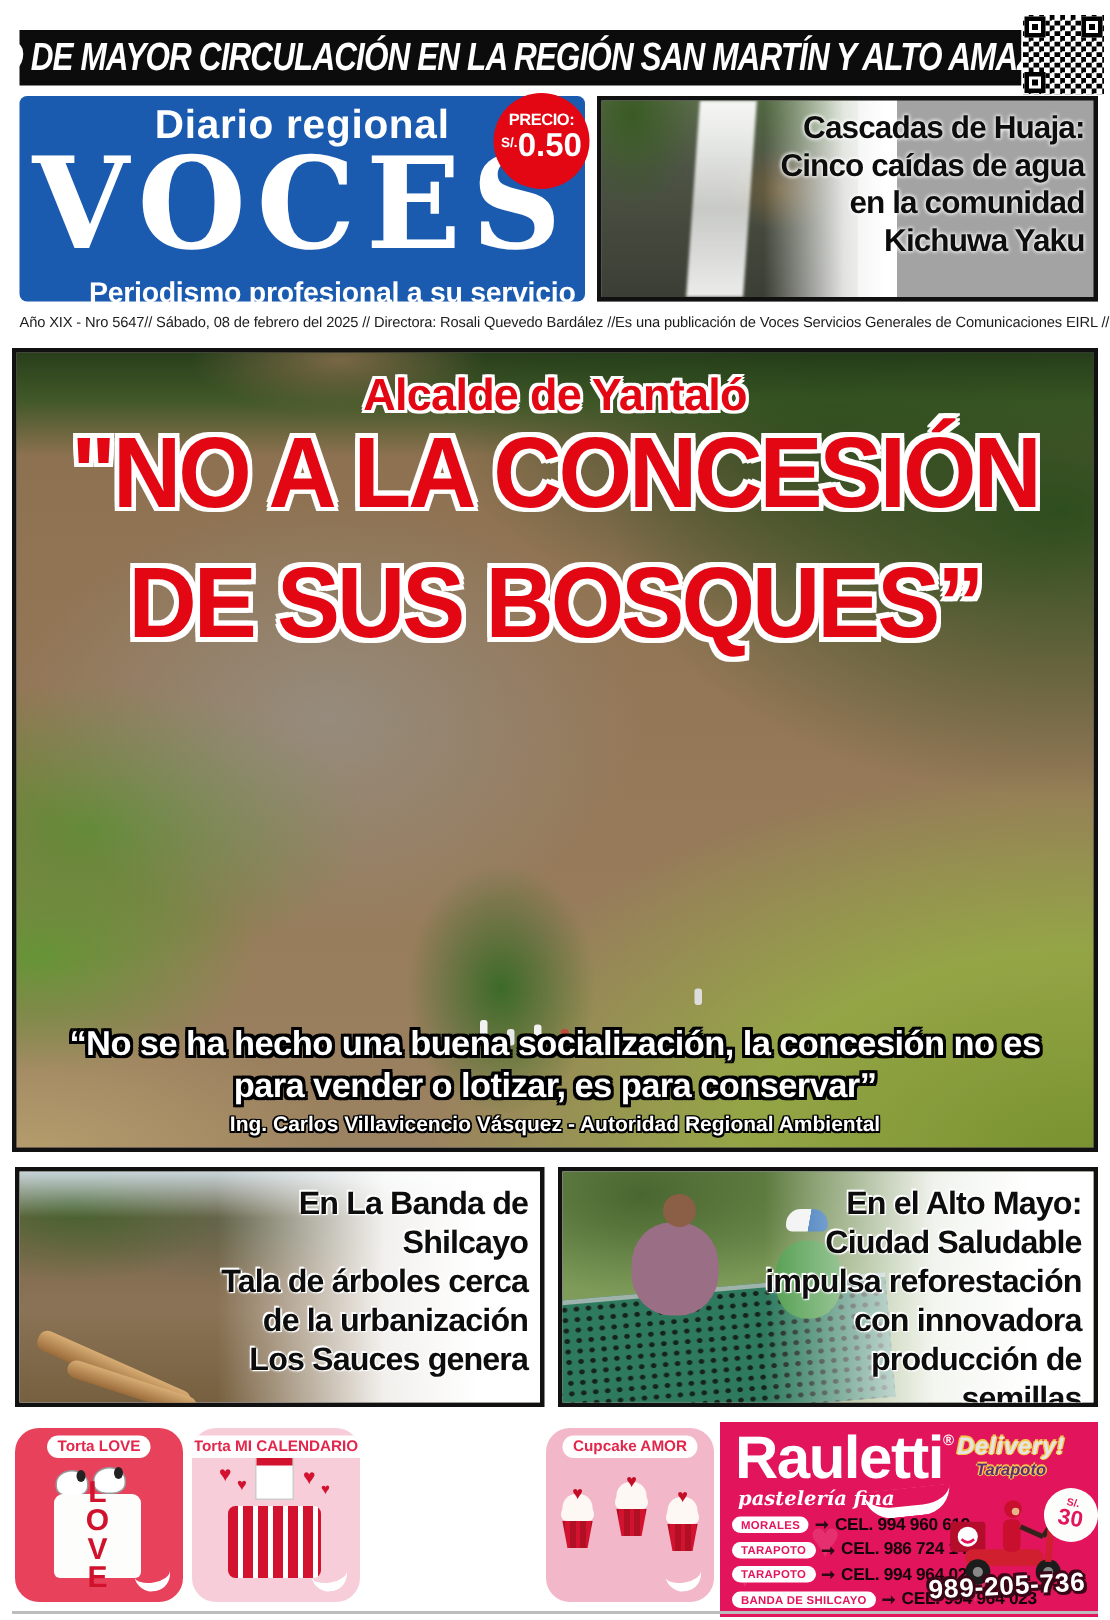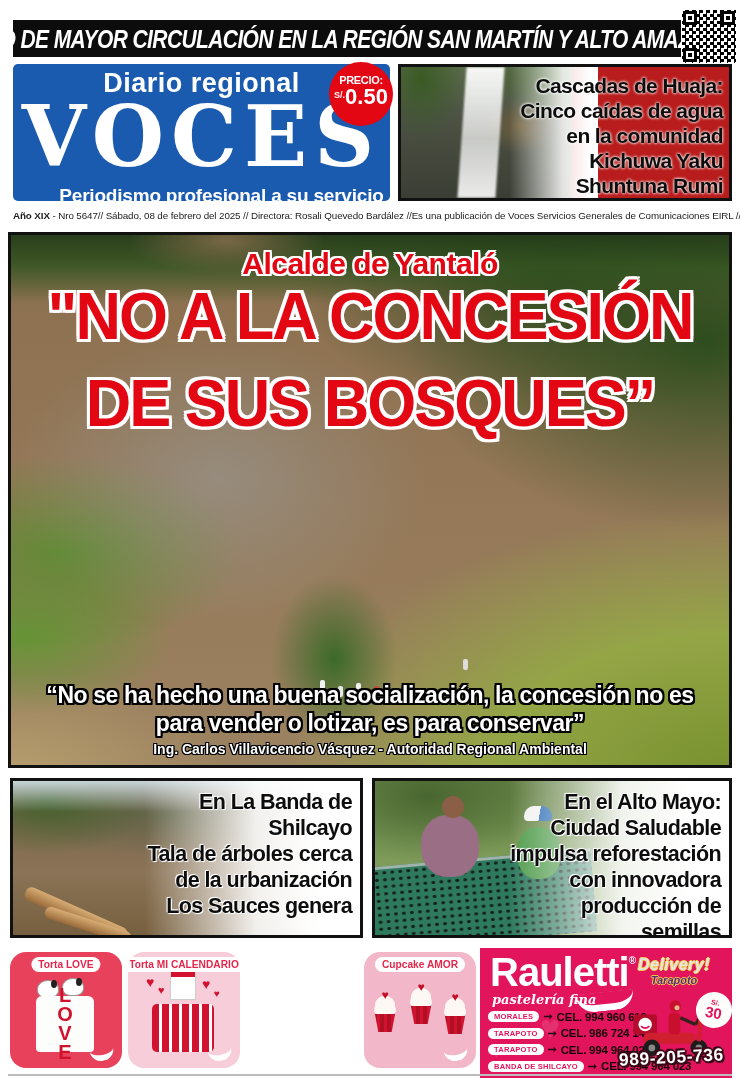--- a/index.html
+++ b/index.html
@@ -25,40 +25,40 @@
                    letter-spacing:7px;transform:scaleY(1.02);}
   .masthead .tagline{font-size:19px;font-weight:bold;letter-spacing:-.2px;margin-top:12px;padding-left:40px;}
   .price{position:absolute;left:329px;top:62px;width:64px;height:64px;border-radius:50%;background:#e30613;
          color:#fff;text-align:center;z-index:5;}
   .price .pl{font-size:11px;font-weight:bold;margin-top:12px;letter-spacing:-.3px;}
   .price .pv{font-size:22px;font-weight:bold;line-height:18px;}
   .price .pc{font-size:9px;vertical-align:6px;font-weight:bold;}
 
   
   .wfbox{position:absolute;left:398px;top:64px;width:334px;height:137px;border:3px solid #111;
-         box-sizing:border-box;background:#b91c1c;overflow:hidden;}
+         box-sizing:border-box;background:#a3a3a3;overflow:hidden;}
   .wfphoto{position:absolute;left:0;top:0;width:52%;height:100%;
     background:
       radial-gradient(60px 90px at 12% 8%,rgba(56,90,34,.95),transparent 70%),
       radial-gradient(80px 60px at 88% 6%,rgba(56,90,34,.9),transparent 70%),
       radial-gradient(50px 40px at 70% 45%,rgba(122,100,60,.8),transparent 70%),
       linear-gradient(180deg,#5a6b4a 0%,#4d5345 35%,#3b3e34 100%);}
   .wfstream{position:absolute;left:36%;top:0;width:22%;height:100%;
     background:linear-gradient(180deg,rgba(255,255,255,.95),rgba(255,255,255,.7) 55%,rgba(255,255,255,.9));
     filter:blur(1px);transform:skewX(-4deg);}
   .wffade{position:absolute;left:0;top:0;width:60%;height:100%;
     background:linear-gradient(90deg,transparent 55%,rgba(255,255,255,.85) 82%,#fff 96%);}
   .wfheadline{position:absolute;right:6px;top:6px;width:230px;text-align:right;color:#0d0d0d;
     font-weight:bold;font-size:21px;line-height:25px;letter-spacing:-.6px;
     text-shadow:0 0 3px #fff,0 0 3px #fff;}
 
   
   .folio{position:absolute;left:13px;top:210px;width:720px;font-size:9.8px;color:#1c1c1c;
          white-space:nowrap;letter-spacing:-.1px;}
-  .folio b{font-weight:bold;}
+  .folio b{font-weight:normal;}
 
   
   .mainphoto{position:absolute;left:8px;top:232px;width:724px;height:536px;border:3px solid #111;
     box-sizing:border-box;overflow:hidden;
     background:
       radial-gradient(140px 50px at 30% 1%,rgba(125,105,71,.95),transparent 70%),
       linear-gradient(180deg,rgba(35,60,25,.95) 0%,rgba(52,84,33,.85) 6%,rgba(52,84,33,0) 13%),
       radial-gradient(430px 270px at 97% 20%,rgba(42,76,28,.95),rgba(42,76,28,0) 70%),
       radial-gradient(380px 220px at 76% 6%,rgba(38,66,26,.9),transparent 70%),
       radial-gradient(300px 210px at 29% 46%,rgba(152,160,162,.5),transparent 70%),
@@ -202,21 +202,20 @@
   <div class="wfbox">
     <div class="wfphoto">
       <div class="wfstream"></div>
     </div>
     <div class="wffade"></div>
     <div class="wfheadline">
       <div>Cascadas de Huaja:</div>
       <div>Cinco caídas de agua</div>
       <div>en la comunidad</div>
       <div>Kichuwa Yaku</div>
-      <div>Shuntuna Rumi</div>
     </div>
   </div>
 
   <div class="folio">
     <b>Año XIX</b><span> - Nro 5647// Sábado, 08 de febrero del 2025 // Directora: Rosali Quevedo Bardález //Es una publicación de Voces Servicios Generales de Comunicaciones EIRL // Telf: </span>
   </div>
 
   <div class="mainphoto">
     <span class="person" style="left:43%;top:84%;"></span>
     <span class="person" style="left:45.5%;top:85%;background:#e8e8e8;"></span>

